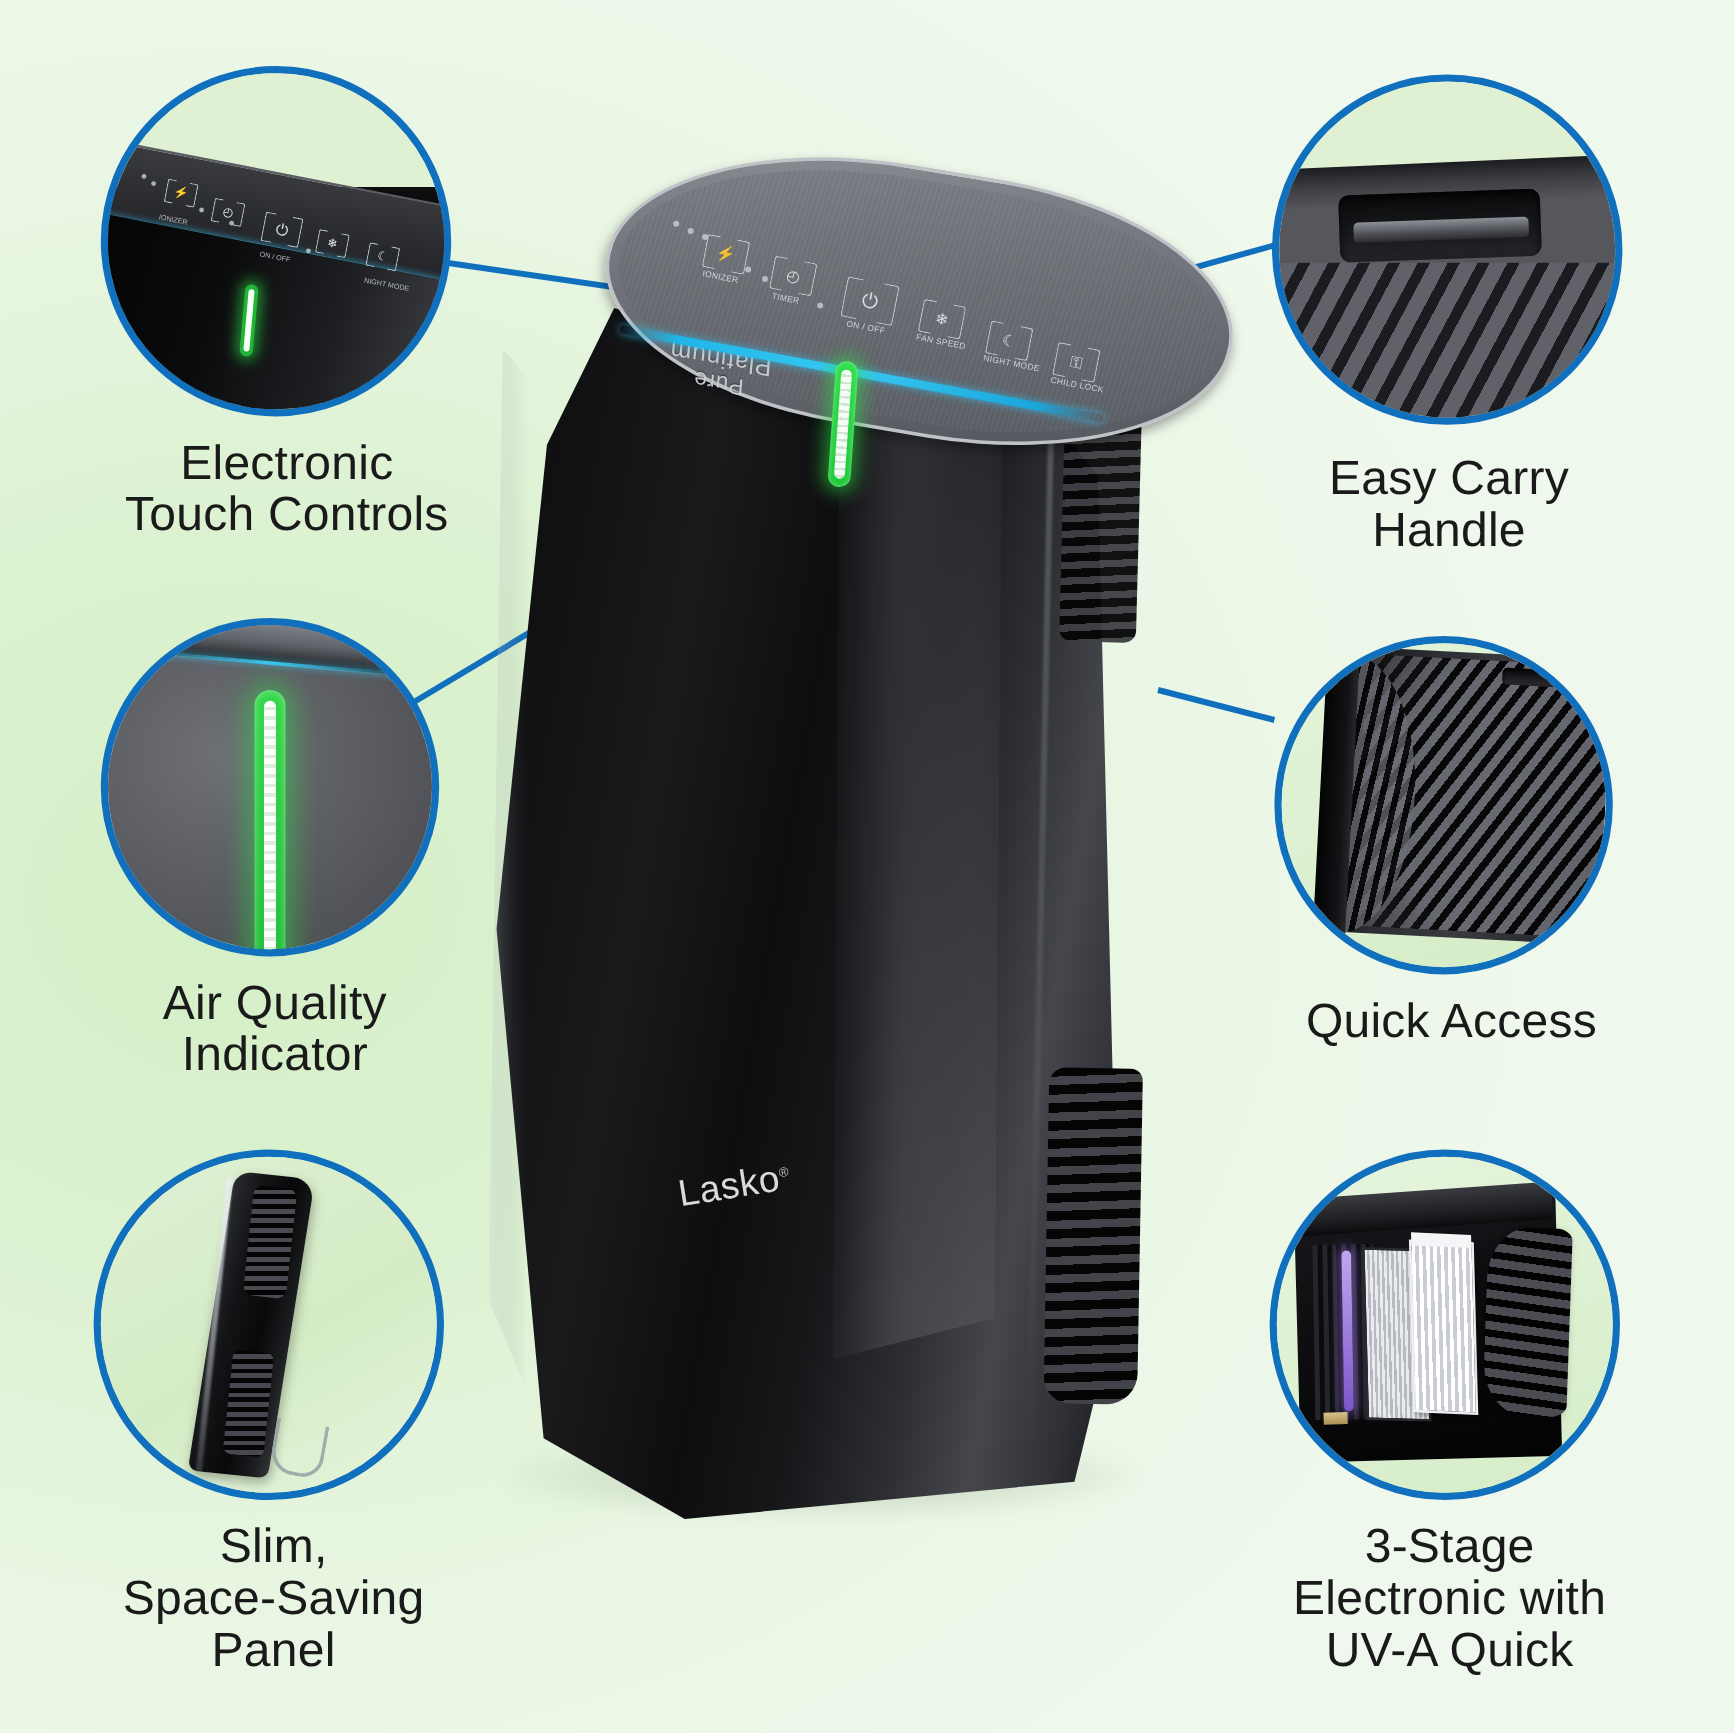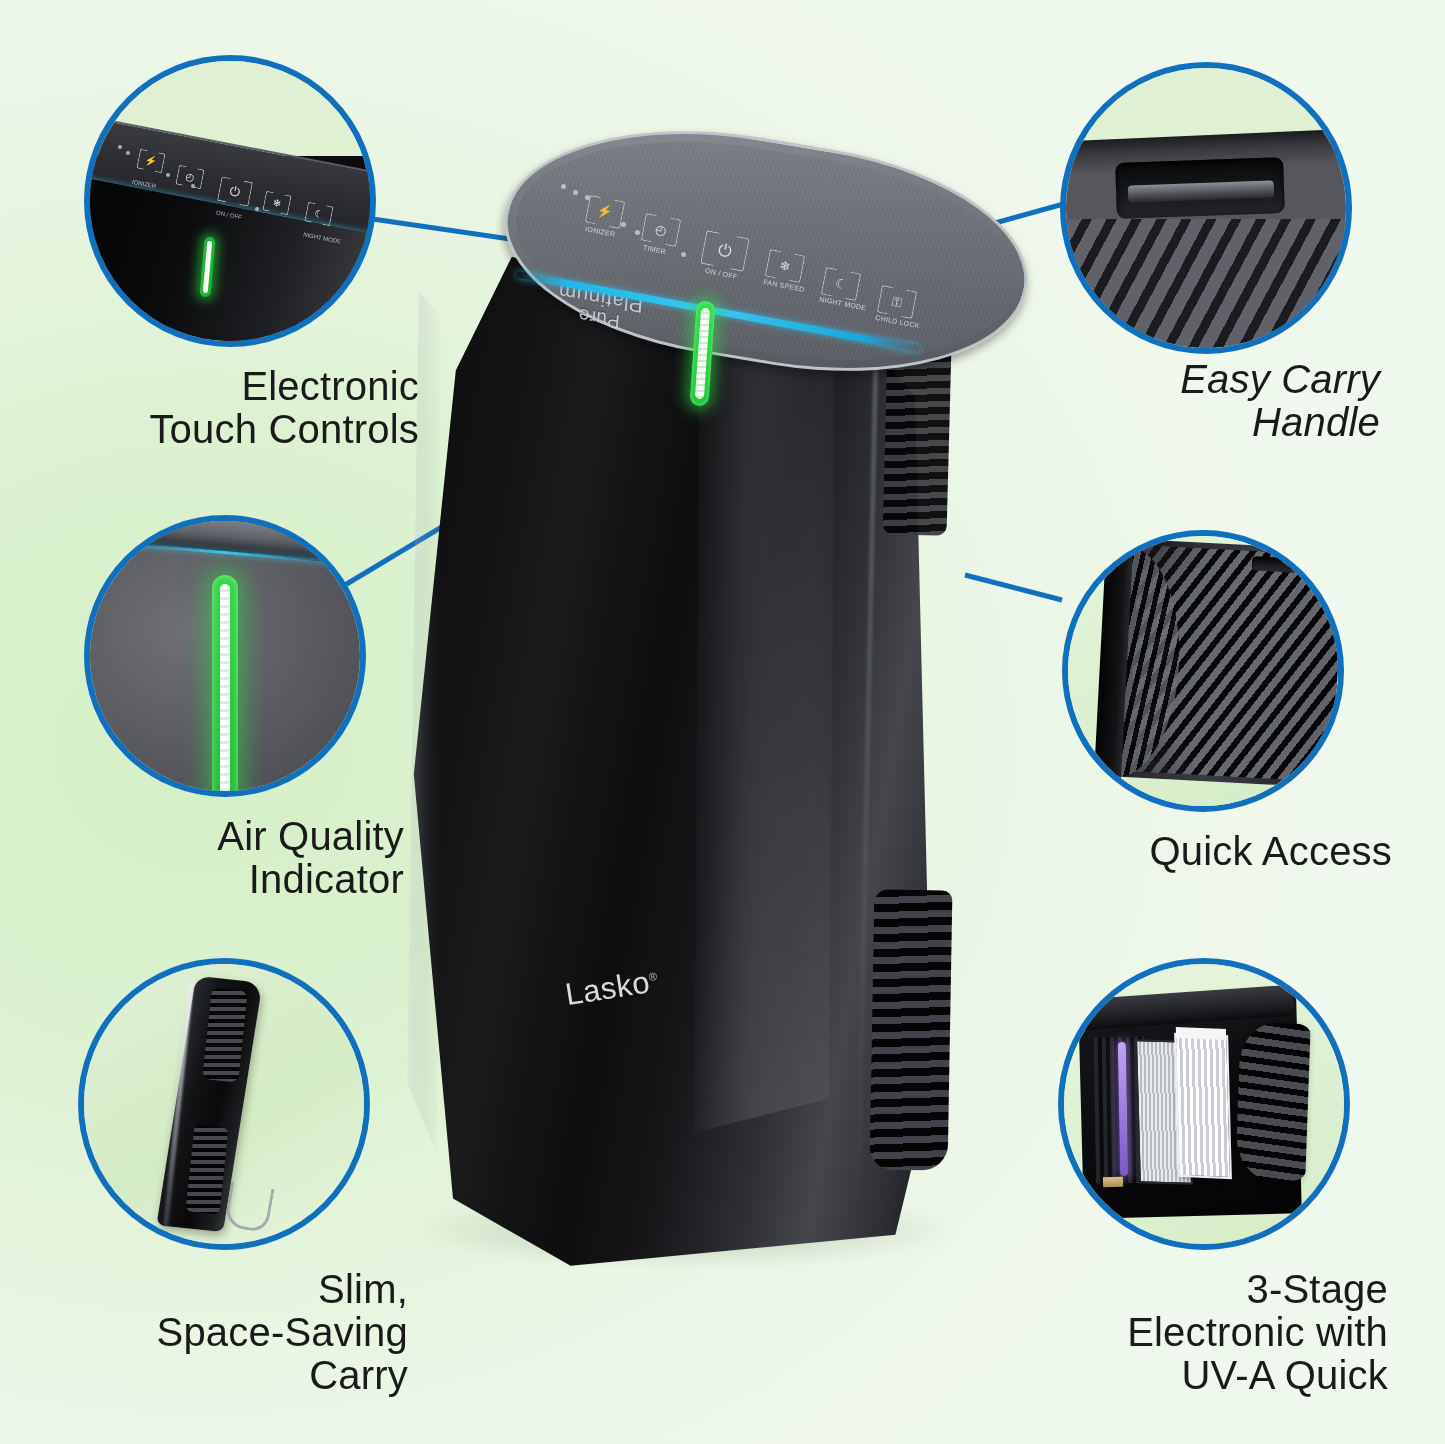--- a/index.html
+++ b/index.html
@@ -184,21 +184,21 @@
   .callout{ position:absolute; }
   .circ{
     position:absolute; border-radius:50%;
     border:6px solid #1070be;
     overflow:hidden;
     background:#dff0d3;
     box-sizing:border-box;
   }
   .cap{
     position:absolute; width:100%;
-    text-align:right;
+    text-align:center;
     color:#1a1a1a;
     font-size:40px;
     line-height:1.08;
     letter-spacing:.2px;
   }
   .cap span{ display:block; }
 
   
   .art-controls{ position:absolute; inset:0; background: linear-gradient(180deg,#dff0d3 0 34%, #0d0d0f 34% 100%); }
   .ac-deck{
@@ -544,34 +544,34 @@
         <div class="sl-body"></div>
         <div class="sl-hl"></div>
         <div class="sl-vent-top"></div>
         <div class="sl-vent-bot"></div>
         <div class="sl-cord"></div>
       </div>
     </div>
     <div class="cap" style="top:310px; left:-30px; width:360px;">
       <span>Slim,</span>
       <span>Space-Saving</span>
-      <span>Carry</span>
+      <span>Panel</span>
     </div>
   </div>
 
   <div class="callout" style="left:1060px; top:62px; width:310px;">
     <div class="circ" style="left:0; top:0; width:292px; height:292px;">
       <div class="art-handle">
         <div class="ha-top"></div>
         <div class="ha-recess"></div>
         <div class="ha-grip"></div>
         <div class="ha-slats"></div>
       </div>
     </div>
-    <div class="cap" style="top:296px; left:-25px; width:345px;font-style:italic;">
+    <div class="cap" style="top:316px; left:-25px; width:345px;">
       <span>Easy Carry</span>
       <span>Handle</span>
     </div>
   </div>
 
   <div class="callout" style="left:1062px; top:530px; width:310px;">
     <div class="circ" style="left:0; top:0; width:282px; height:282px;">
       <div class="art-panel">
         <div class="qp-body"></div>
         <div class="qp-slats"></div>

